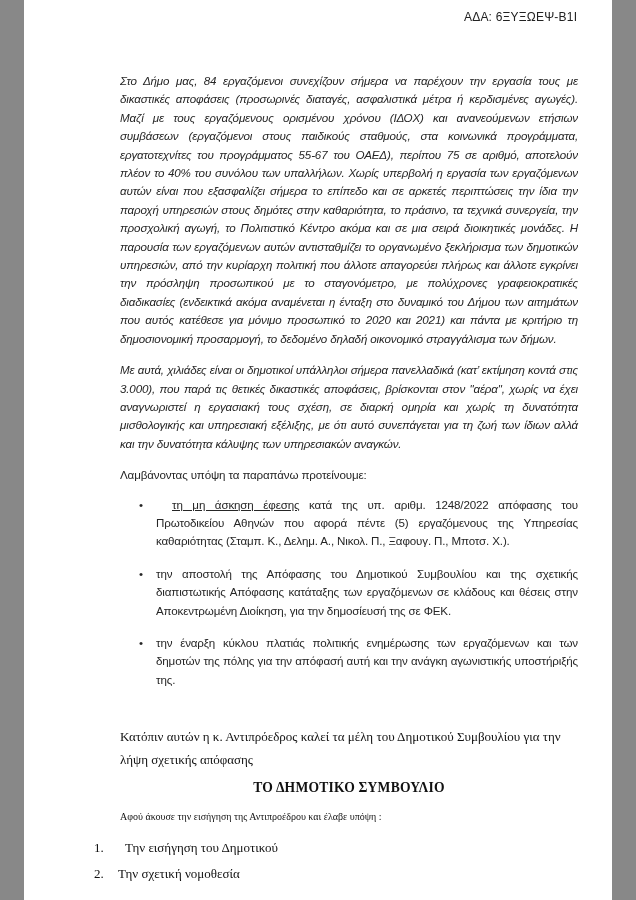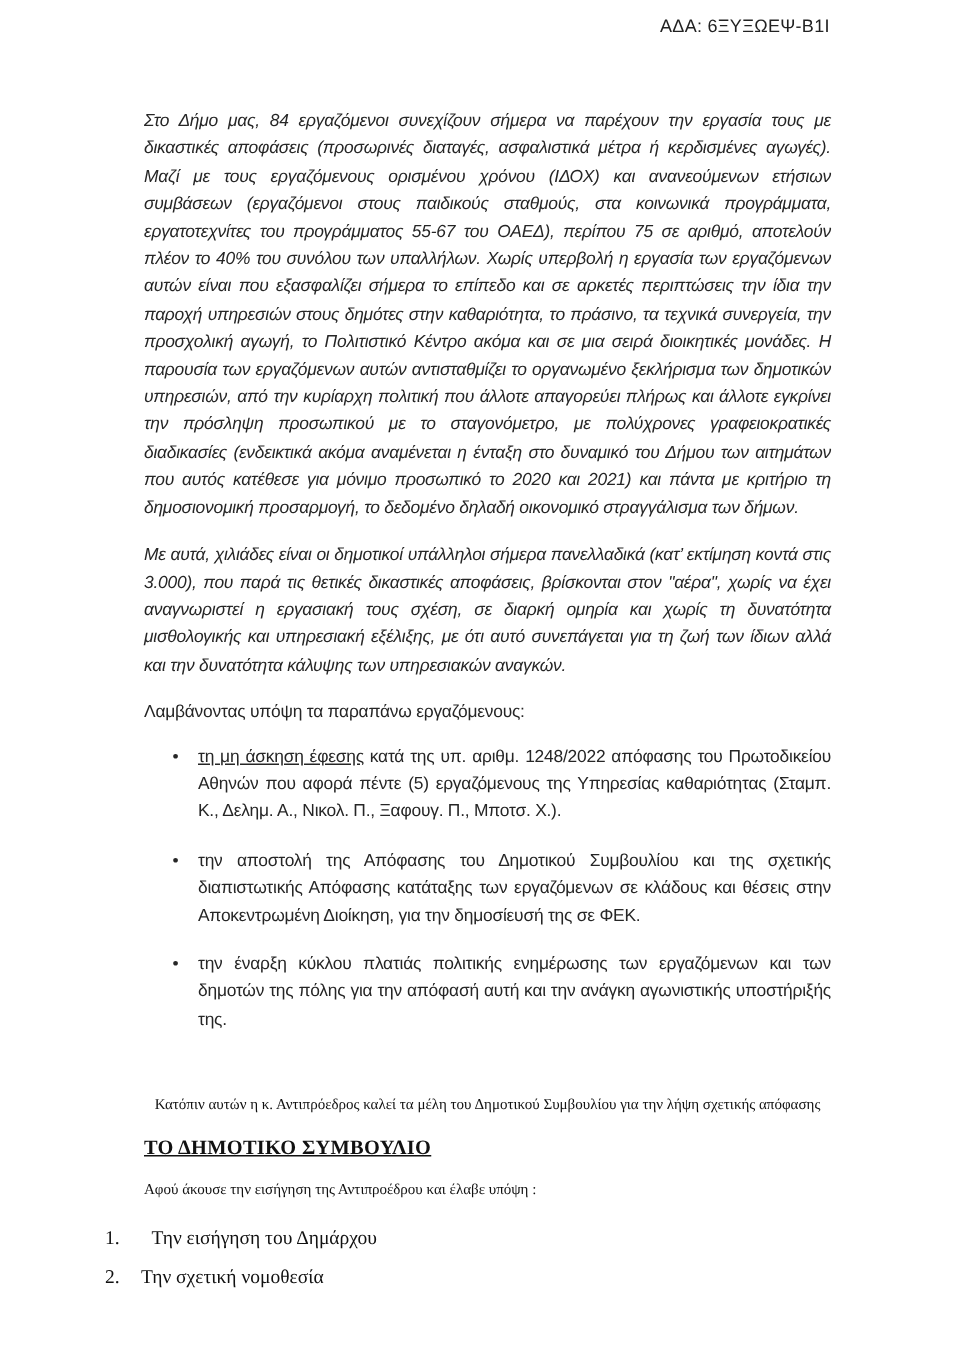--- a/index.html
+++ b/index.html
@@ -1,19 +1,19 @@
 <!DOCTYPE html>
 <html><head>
 <meta charset="utf-8">
 <style>
   * { margin: 0; padding: 0; box-sizing: border-box; }
   html, body { background: #888; }
   .page {
     position: relative;
-    width: 636px;
+    width: 588px;
     height: 900px;
     margin: 0 auto;
     background: #ffffff;
     overflow: hidden;
     font-family: "Liberation Sans", "DejaVu Sans", sans-serif;
     color: #262626;
   }
   .ada {
     position: absolute;
     top: 10px;
@@ -57,38 +57,37 @@
     text-align: justify;
     letter-spacing: -0.15px;
     margin-bottom: 14px;
   }
   ul.proposal-list .bullet-marker {
     position: absolute;
     left: 0;
     top: 0;
     font-size: 11.6px;
   }
-  .u { text-decoration: underline; }
+  .u { text-decoration: underline; margin-left: 16px; }
   .serif-section {
     font-family: "Liberation Serif", "DejaVu Serif", serif;
     color: #111111;
   }
   .closing-par {
     margin-top: 36px;
-    font-size: 10px;
+    font-size: 13px;
     line-height: 23px;
-    text-align: center;
+    text-align: left;
   }
   .council-heading {
     margin-top: 9px;
     font-size: 13.6px;
     font-weight: bold;
-    text-align: left;
+    text-align: center;
     letter-spacing: 0.2px;
-    text-decoration: underline;
   }
   .considering {
     margin-top: 9px;
     font-size: 10px;
     line-height: 23px;
   }
   ol.numbered {
     list-style: none;
     margin-top: 7px;
     margin-left: -26px;
@@ -111,21 +110,21 @@
 <div class="page">
 
   <div class="ada">ΑΔΑ: 6ΞΥΞΩΕΨ-Β1Ι</div>
 
   <div class="content">
 
     <p class="body-par">Στο Δήμο μας, 84 εργαζόμενοι συνεχίζουν σήμερα να παρέχουν την εργασία τους με δικαστικές αποφάσεις (προσωρινές διαταγές, ασφαλιστικά μέτρα ή κερδισμένες αγωγές). Μαζί με τους εργαζόμενους ορισμένου χρόνου (ΙΔΟΧ) και ανανεούμενων ετήσιων συμβάσεων (εργαζόμενοι στους παιδικούς σταθμούς, στα κοινωνικά προγράμματα, εργατοτεχνίτες του προγράμματος 55-67 του ΟΑΕΔ), περίπου 75 σε αριθμό, αποτελούν πλέον το 40% του συνόλου των υπαλλήλων. Χωρίς υπερβολή η εργασία των εργαζόμενων αυτών είναι που εξασφαλίζει σήμερα το επίπεδο και σε αρκετές περιπτώσεις την ίδια την παροχή υπηρεσιών στους δημότες στην καθαριότητα, το πράσινο, τα τεχνικά συνεργεία, την προσχολική αγωγή, το Πολιτιστικό Κέντρο ακόμα και σε μια σειρά διοικητικές μονάδες. Η παρουσία των εργαζόμενων αυτών αντισταθμίζει το οργανωμένο ξεκλήρισμα των δημοτικών υπηρεσιών, από την κυρίαρχη πολιτική που άλλοτε απαγορεύει πλήρως και άλλοτε εγκρίνει την πρόσληψη προσωπικού με το σταγονόμετρο, με πολύχρονες γραφειοκρατικές διαδικασίες (ενδεικτικά ακόμα αναμένεται η ένταξη στο δυναμικό του Δήμου των αιτημάτων που αυτός κατέθεσε για μόνιμο προσωπικό το 2020 και 2021) και πάντα με κριτήριο τη δημοσιονομική προσαρμογή, το δεδομένο δηλαδή οικονομικό στραγγάλισμα των δήμων.</p>
 
     <p class="body-par">Με αυτά, χιλιάδες είναι οι δημοτικοί υπάλληλοι σήμερα πανελλαδικά (κατ’ εκτίμηση κοντά στις 3.000), που παρά τις θετικές δικαστικές αποφάσεις, βρίσκονται στον "αέρα", χωρίς να έχει αναγνωριστεί η εργασιακή τους σχέση, σε διαρκή ομηρία και χωρίς τη δυνατότητα μισθολογικής και υπηρεσιακή εξέλιξης, με ότι αυτό συνεπάγεται για τη ζωή των ίδιων αλλά και την δυνατότητα κάλυψης των υπηρεσιακών αναγκών.</p>
 
-    <p class="intro-line">Λαμβάνοντας υπόψη τα παραπάνω εργαζόμενους:</p>
+    <p class="intro-line">Λαμβάνοντας υπόψη τα παραπάνω προτείνουμε:</p>
 
     <ul class="proposal-list">
       <li>
         <span class="bullet-marker">•</span>
         <span class="u">τη μη άσκηση έφεσης</span><span> κατά της υπ. αριθμ. 1248/2022 απόφασης του Πρωτοδικείου Αθηνών που αφορά πέντε (5) εργαζόμενους της Υπηρεσίας καθαριότητας (Σταμπ. Κ., Δελημ. Α., Νικολ. Π., Ξαφουγ. Π., Μποτσ. Χ.).</span>
       </li>
       <li>
         <span class="bullet-marker">•</span>
         <span>την αποστολή της Απόφασης του Δημοτικού Συμβουλίου και της σχετικής διαπιστωτικής Απόφασης κατάταξης των εργαζόμενων σε κλάδους και θέσεις στην Αποκεντρωμένη Διοίκηση, για την δημοσίευσή της σε ΦΕΚ.</span>
       </li>
@@ -138,21 +137,21 @@
     <div class="serif-section">
       <p class="closing-par">Κατόπιν αυτών η κ. Αντιπρόεδρος καλεί τα μέλη του Δημοτικού Συμβουλίου για την λήψη σχετικής απόφασης</p>
 
       <div class="council-heading">ΤΟ ΔΗΜΟΤΙΚΟ ΣΥΜΒΟΥΛΙΟ</div>
 
       <p class="considering">Αφού άκουσε την εισήγηση της Αντιπροέδρου και έλαβε υπόψη :</p>
 
       <ol class="numbered">
         <li class="first-item">
           <span class="num">1.</span>
-          <span>Την  εισήγηση του Δημάρχου</span>
+          <span>Την  εισήγηση του Δημοτικού</span>
         </li>
         <li>
           <span class="num">2.</span>
           <span>Την σχετική νομοθεσία</span>
         </li>
       </ol>
     </div>
 
   </div>
 </div>

